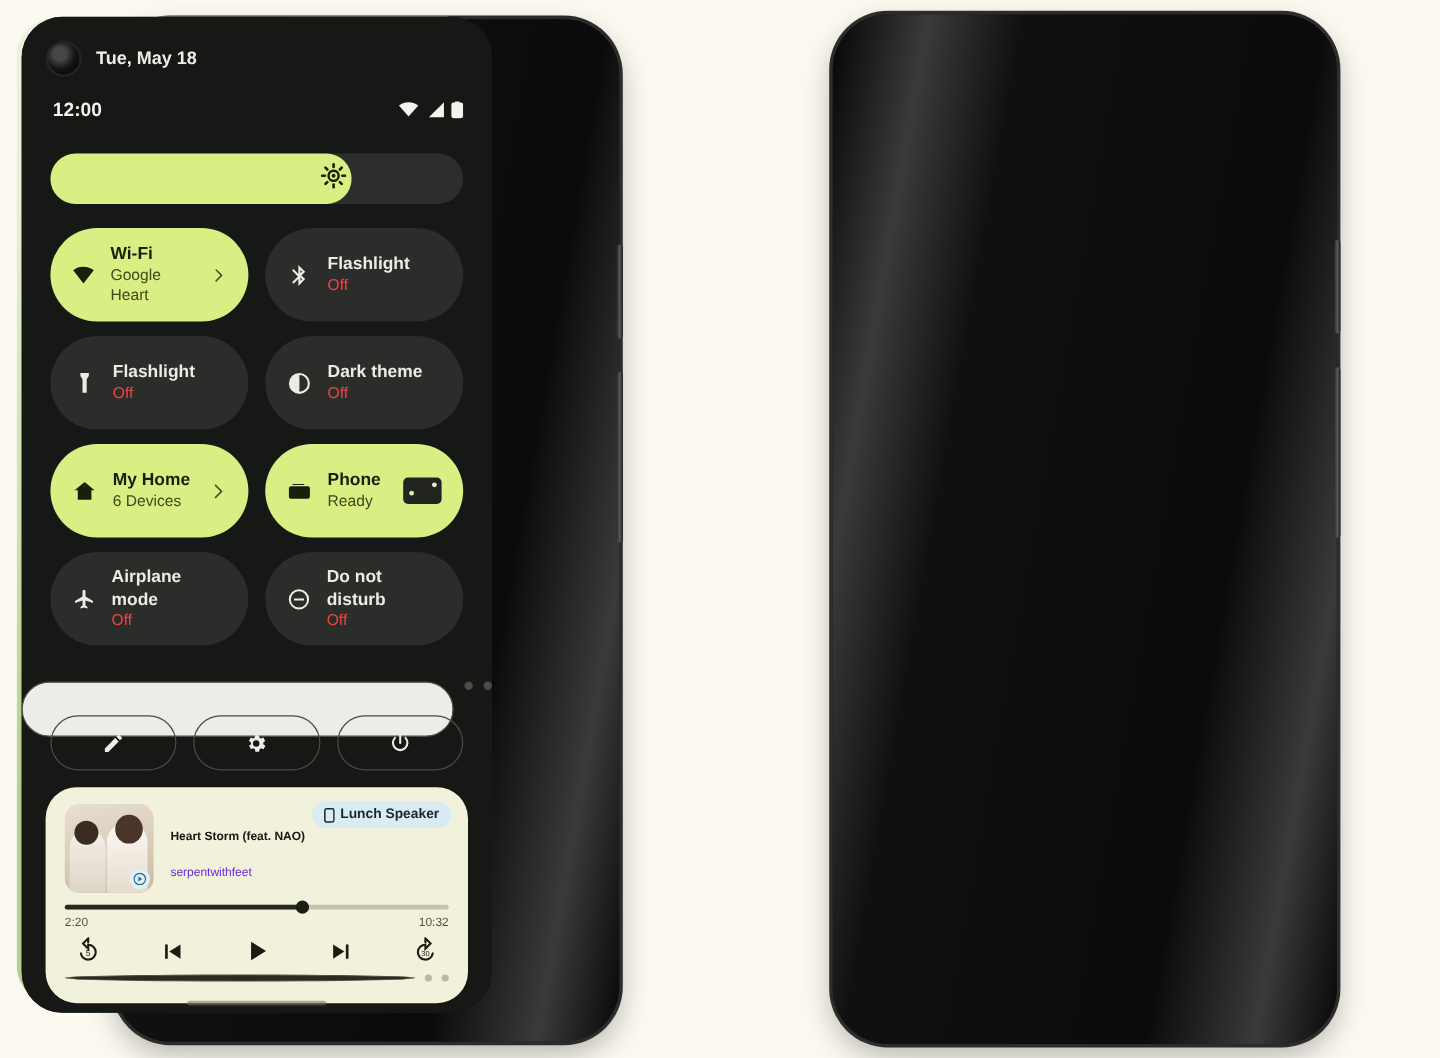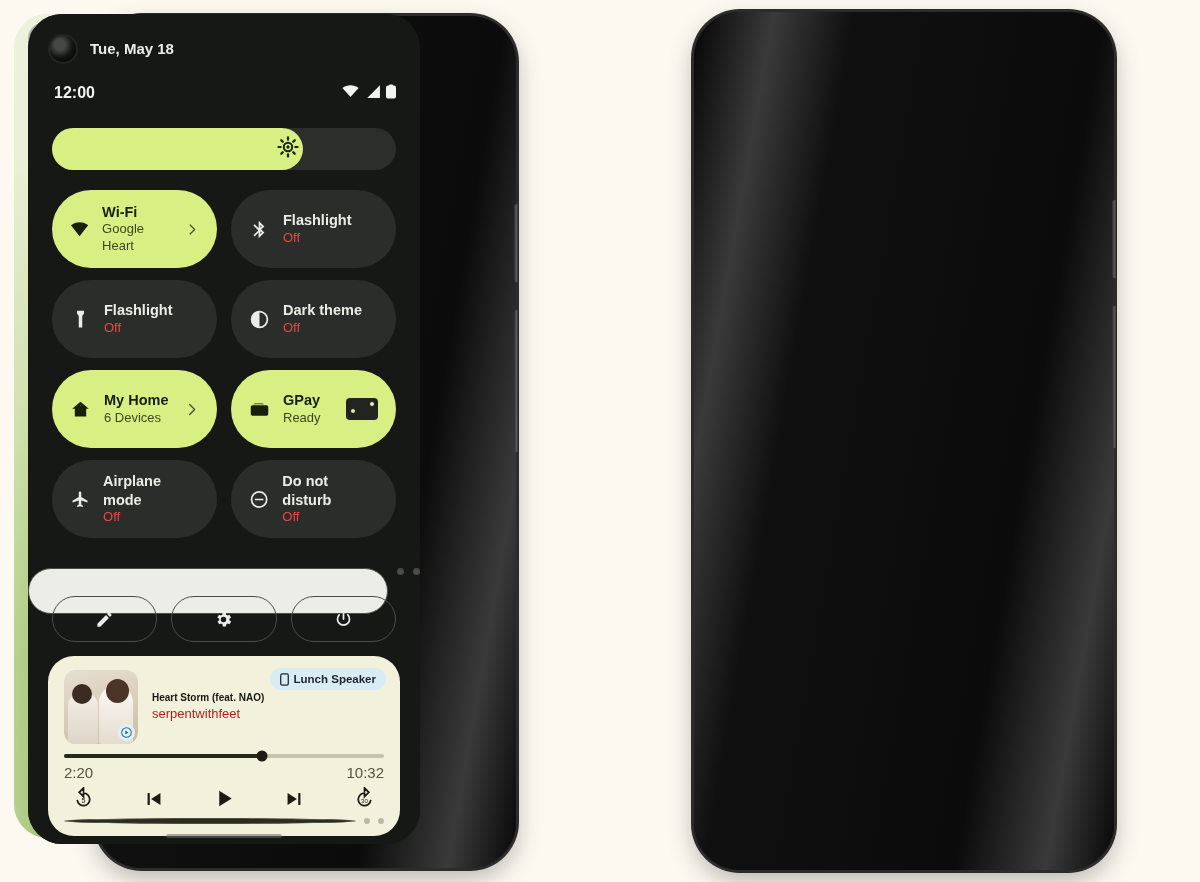--- a/index.html
+++ b/index.html
@@ -14,21 +14,21 @@
   
   .phone { position: absolute; border-radius: 46px; background: #141414;
            box-shadow: 0 0 0 3px #2c2c2c, 0 10px 26px rgba(0,0,0,.28); }
   .phone::before { content:""; position:absolute; inset:0; border-radius:46px;
            background: linear-gradient(100deg,#050505 0%,#3a3a3a 14%,#101010 28%,#0b0b0b 72%,#3a3a3a 88%,#070707 100%); }
   .screen { position: absolute; overflow: hidden; border-radius: 34px; }
 
   #phone-left  { left: 96px;  top: 16px;  width: 420px; height: 852px; }
   #screen-left { left: 14px;  top: 14px;  width: 392px; height: 824px; background:#EAF0D6; }
   #phone-right { left: 694px; top: 12px;  width: 420px; height: 858px; }
-  #screen-right{ left: 28px;  top: 14px;  width: 392px; height: 830px; background:#161816; }
+  #screen-right{ left: 18px;  top: 14px;  width: 392px; height: 830px; background:#161816; }
 
   
   .side-btn { position:absolute; width:5px; border-radius:3px;
               background: linear-gradient(90deg,#2e2e2e,#585858,#1d1d1d); }
   .lsb1 { left: 514px; top: 204px; height: 78px; }
   .lsb2 { left: 514px; top: 310px; height: 142px; }
   .rsb1 { left: 1112px; top: 200px; height: 78px; }
   .rsb2 { left: 1112px; top: 306px; height: 142px; }
 
   
@@ -141,29 +141,29 @@
   .m-art .p1h { position:absolute; left:8px; top:14px; width:20px; height:20px; border-radius:50%;
            background:#3A2C23; }
   .m-art .p2 { position:absolute; right:5px; bottom:0; width:34px; height:58px; border-radius:16px 16px 2px 2px;
            background:linear-gradient(180deg,#FBF8F3,#E5DCCE); }
   .m-art .p2h { position:absolute; right:9px; top:9px; width:23px; height:24px; border-radius:50%;
            background:#4A3528; }
   .m-art .badge { position:absolute; right:3px; bottom:3px; width:17px; height:17px; border-radius:50%;
            background:#DFF0F6; display:flex; align-items:center; justify-content:center; }
   .m-meta { flex:1; min-width:0; padding-top:22px; }
   .m-title { font-size:10px; font-weight:700; color:#16180F; white-space:nowrap; overflow:hidden; }
-  .m-artist { font-size:13px; color:#b91c1c; margin-top:3px; }
+  .m-artist { font-size:10px; color:#6d28d9; margin-top:19px; }
   .chip { position:absolute; right:14px; top:12px; height:22px; border-radius:12px; background:#D9EBF3;
           display:flex; align-items:center; gap:5px; padding:0 10px; font-size:11.5px; font-weight:700;
           color:#1B2630; }
   .m-seek { position:relative; margin-top:10px; height:4px; border-radius:3px; background:#C3C4AE; }
   .m-seek .done { position:absolute; left:0; top:0; bottom:0; border-radius:3px; background:#26281C; }
   .m-seek .thumb { position:absolute; top:50%; transform:translate(-50%,-50%); width:11px; height:11px;
           border-radius:50%; background:#1C1E14; }
-  .m-times { display:flex; justify-content:space-between; font-size:15px; color:#53563f; margin-top:6px; }
+  .m-times { display:flex; justify-content:space-between; font-size:10px; color:#53563f; margin-top:6px; }
   .m-ctrls { display:flex; justify-content:space-between; align-items:center; margin-top:6px; padding:0 8px; }
   .m-dots { display:flex; justify-content:center; gap:8px; margin-top:8px; }
   .m-dots i { width:6px; height:6px; border-radius:50%; background:#B9BAA2; display:block; }
   .m-dots i.act { background:#2A2C1E; }
   .r-home { position:absolute; left:50%; transform:translateX(-50%); bottom:6px; width:116px; height:4px;
             border-radius:3px; background:#6d6f68; opacity:.55; }
 </style>
 </head>
 <body>
 
@@ -407,21 +407,21 @@
             </div>
             <svg class="chev" width="15" height="15" viewBox="0 0 24 24">
               <path d="M9 4l8 8-8 8" fill="none" stroke="#18200B" stroke-width="2.2" stroke-linecap="round" stroke-linejoin="round"></path>
             </svg>
           </div>
           <div class="tile on">
             <svg width="21" height="21" viewBox="0 0 24 24">
               <path fill="#18200B" d="M20 7H4a2 2 0 0 0-2 2v8a2 2 0 0 0 2 2h16a2 2 0 0 0 2-2V9a2 2 0 0 0-2-2zM6.8 5h8.5c.8 0 1.4.4 1.7 1H5.1c.3-.6 1-1 1.7-1z"></path>
             </svg>
             <div>
-              <div class="tlabel">GPay</div>
+              <div class="tlabel">Phone</div>
               <div class="tsub">Ready</div>
             </div>
             <div class="gpay-card"></div>
           </div>
           <div class="tile">
             <svg width="21" height="21" viewBox="0 0 24 24">
               <path fill="#ECECE6" d="M21 15.5v-2L13.5 9V3.8a1.5 1.5 0 0 0-3 0V9L3 13.5v2l7.5-2.3V18l-2 1.5V21l3.5-1 3.5 1v-1.5L13.5 18v-4.8L21 15.5z"></path>
             </svg>
             <div>
               <div class="tlabel">Airplane mode</div>

